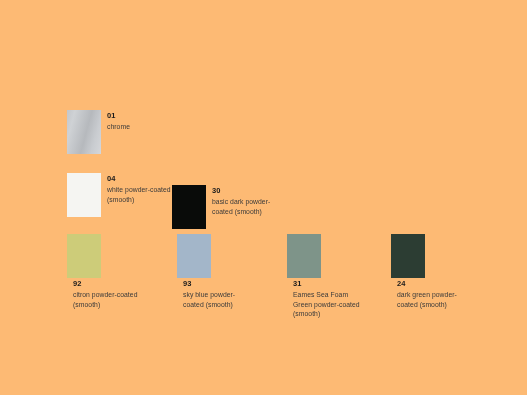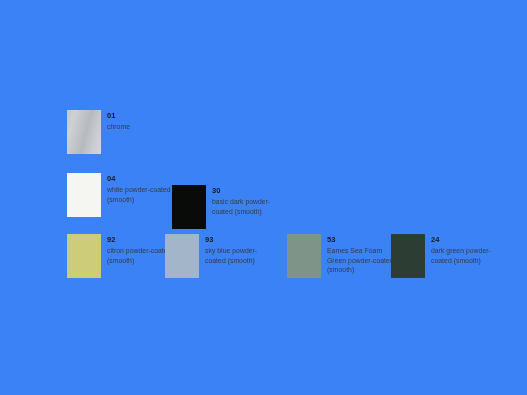--- a/index.html
+++ b/index.html
@@ -10,21 +10,21 @@
     width: 527px;
     height: 395px;
     background: #ffffff;
     font-family: "Liberation Sans", sans-serif;
     overflow: hidden;
   }
   #swatch-board {
     position: relative;
     width: 527px;
     height: 395px;
-    background: #3b82f6;
+    background: #fdba74;
   }
   .swatch-item {
     position: absolute;
     display: flex;
     align-items: flex-start;
   }
   .swatch-chip {
     width: 34px;
     height: 44px;
     flex: 0 0 auto;
@@ -44,24 +44,24 @@
   }
   .swatch-desc {
     font-size: 6.8px;
     color: #3a3a3a;
     line-height: 9.6px;
     letter-spacing: 0.05px;
   }
   
   .row-1 { top: 110px; }
   .row-2 { top: 173px; }
-  .row-3 { top: 234px; }
+  .row-3 { top: 234px; flex-direction: column; }
   
   .col-1 { left: 67px; }
-  .col-2 { left: 165px; }
+  .col-2 { left: 177px; }
   .col-2b { left: 172px; margin-top: 12px; }
   .col-3 { left: 287px; }
   .col-4 { left: 391px; }
 </style>
 </head>
 <body style="background: rgb(255, 255, 255);">
 
 <div id="swatch-board">
 
   <div class="swatch-item row-1 col-1">
@@ -100,21 +100,21 @@
     <div class="swatch-chip" style="background: rgb(163, 182, 201);"></div>
     <div class="swatch-text">
       <div class="swatch-code">93</div>
       <div class="swatch-desc">sky blue powder-coated (smooth)</div>
     </div>
   </div>
 
   <div class="swatch-item row-3 col-3">
     <div class="swatch-chip" style="background: rgb(126, 148, 137);"></div>
     <div class="swatch-text">
-      <div class="swatch-code">53</div>
+      <div class="swatch-code">31</div>
       <div class="swatch-desc">Eames Sea Foam Green powder-coated (smooth)</div>
     </div>
   </div>
 
   <div class="swatch-item row-3 col-4">
     <div class="swatch-chip" style="background: rgb(44, 61, 51);"></div>
     <div class="swatch-text">
       <div class="swatch-code">24</div>
       <div class="swatch-desc">dark green powder-coated (smooth)</div>
     </div>

